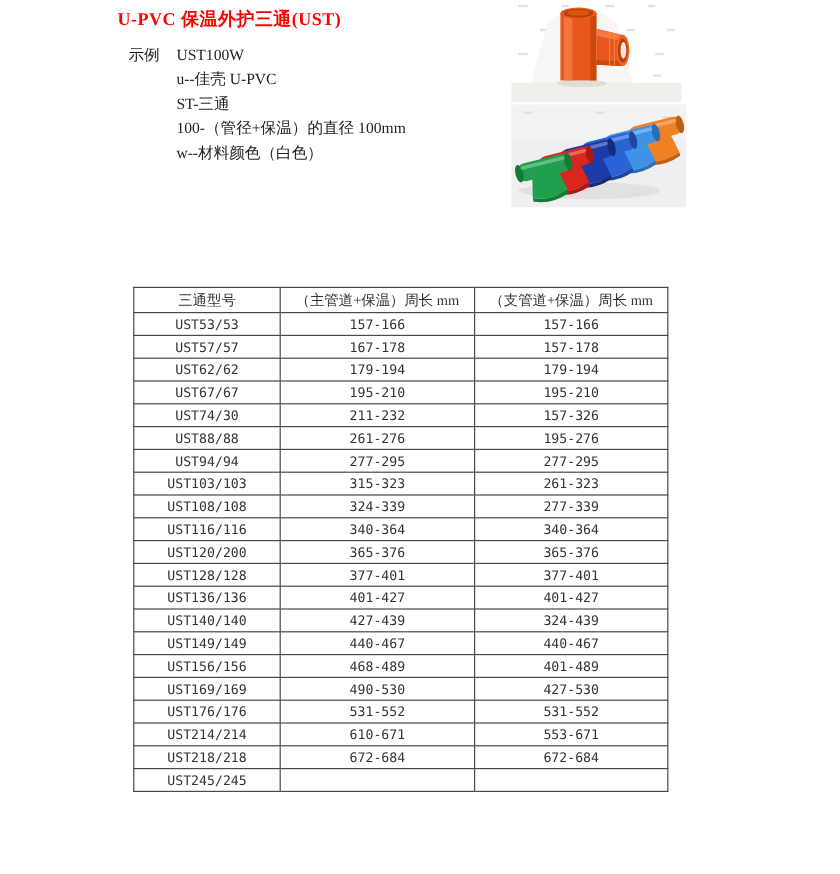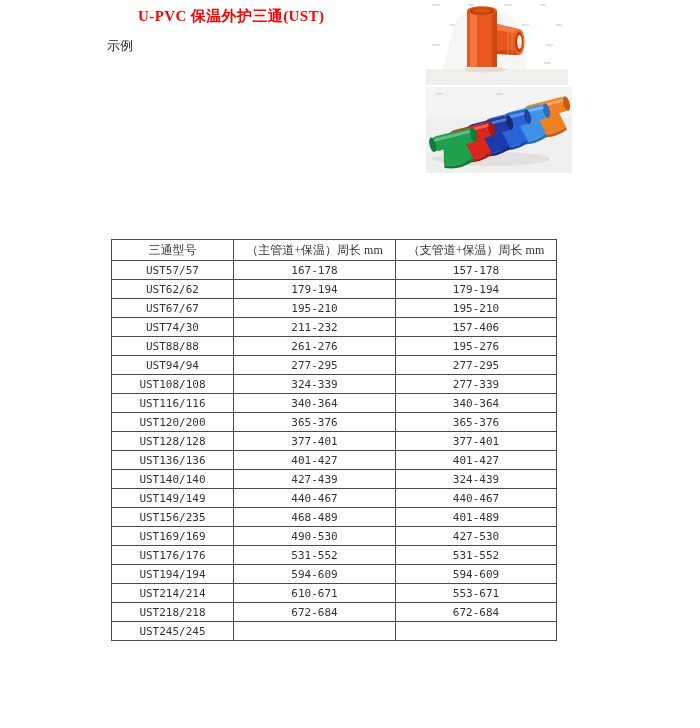--- a/index.html
+++ b/index.html
@@ -3,21 +3,21 @@
 <meta charset="utf-8">
 <style>
   * { margin:0; padding:0; box-sizing:border-box; }
   html, body { background:#ffffff; }
   .page {
     position:relative; width:700px; height:728px; background:#ffffff;
     font-family:"Liberation Serif","DejaVu Serif",serif; color:#333333; overflow:hidden;
   }
   .title {
     position:absolute; left:98px; top:7px;
-    font-size:15px; font-weight:bold; color:#ff0000; letter-spacing:0.4px; white-space:nowrap;margin-left:40px;
+    font-size:15px; font-weight:bold; color:#ff0000; letter-spacing:0.4px; white-space:nowrap;
   }
   .example-label {
     position:absolute; left:107px; top:37px; font-size:13px; color:#222222;
   }
   .example-lines {
     position:absolute; left:147px; top:36px; font-size:13px; color:#222222;
   }
   .example-lines div { height:20.4px; line-height:20.4px; white-space:nowrap; }
   .photo { position:absolute; display:block; }
   .photo-tee    { left:426px; top:0px; }
@@ -42,20 +42,27 @@
   .wm2 { fill:#e3ded8; }
 </style>
 </head>
 <body>
 
 <div class="page">
 
   <div class="title">U-PVC 保温外护三通(UST)</div>
 
   <div class="example-label">示例</div>
+  <div class="example-lines">
+    <div>UST100W</div>
+    <div>u--佳壳 U-PVC</div>
+    <div>ST-三通</div>
+    <div>100-（管径+保温）的直径 100mm</div>
+    <div>w--材料颜色（白色）</div>
+  </div>
 
   <svg class="photo photo-tee" width="142" height="85" viewBox="0 0 142 85">
     <rect width="142" height="85" fill="#ffffff"></rect>
 
     <g>
       <rect class="wm" x="6" y="4" width="8" height="2"></rect>
         <rect class="wm" x="42" y="4" width="6" height="2"></rect>
       <rect class="wm" x="78" y="4" width="8" height="2"></rect>
         <rect class="wm" x="114" y="4" width="6" height="2"></rect>
       <rect class="wm" x="24" y="24" width="7" height="2"></rect>
@@ -157,50 +164,60 @@
     </colgroup>
     <thead>
       <tr>
         <th>三通型号</th>
         <th>（主管道+保温）周长 mm</th>
         <th>（支管道+保温）周长 mm</th>
       </tr>
     </thead>
     <tbody>
         <tr>
+          <td>UST53/53</td>
+          <td>157-166</td>
+          <td>157-166</td>
+        </tr>
+        <tr>
           <td>UST57/57</td>
           <td>167-178</td>
           <td>157-178</td>
         </tr>
         <tr>
           <td>UST62/62</td>
           <td>179-194</td>
           <td>179-194</td>
         </tr>
         <tr>
           <td>UST67/67</td>
           <td>195-210</td>
           <td>195-210</td>
         </tr>
         <tr>
           <td>UST74/30</td>
           <td>211-232</td>
-          <td>157-406</td>
+          <td>157-326</td>
         </tr>
         <tr>
           <td>UST88/88</td>
           <td>261-276</td>
           <td>195-276</td>
         </tr>
         <tr>
           <td>UST94/94</td>
           <td>277-295</td>
           <td>277-295</td>
         </tr>
         <tr>
+          <td>UST103/103</td>
+          <td>315-323</td>
+          <td>261-323</td>
+        </tr>
+        <tr>
           <td>UST108/108</td>
           <td>324-339</td>
           <td>277-339</td>
         </tr>
         <tr>
           <td>UST116/116</td>
           <td>340-364</td>
           <td>340-364</td>
         </tr>
         <tr>
@@ -222,40 +239,35 @@
           <td>UST140/140</td>
           <td>427-439</td>
           <td>324-439</td>
         </tr>
         <tr>
           <td>UST149/149</td>
           <td>440-467</td>
           <td>440-467</td>
         </tr>
         <tr>
-          <td>UST156/235</td>
+          <td>UST156/156</td>
           <td>468-489</td>
           <td>401-489</td>
         </tr>
         <tr>
           <td>UST169/169</td>
           <td>490-530</td>
           <td>427-530</td>
         </tr>
         <tr>
           <td>UST176/176</td>
           <td>531-552</td>
           <td>531-552</td>
         </tr>
         <tr>
-          <td>UST194/194</td>
-          <td>594-609</td>
-          <td>594-609</td>
-        </tr>
-        <tr>
           <td>UST214/214</td>
           <td>610-671</td>
           <td>553-671</td>
         </tr>
         <tr>
           <td>UST218/218</td>
           <td>672-684</td>
           <td>672-684</td>
         </tr>
         <tr>

